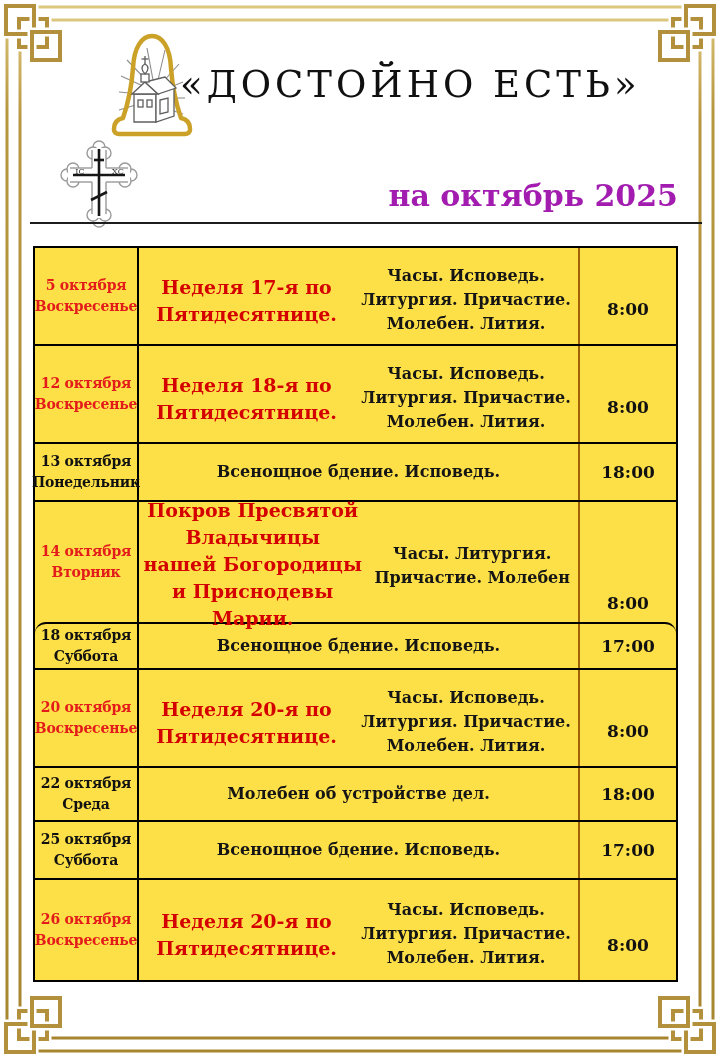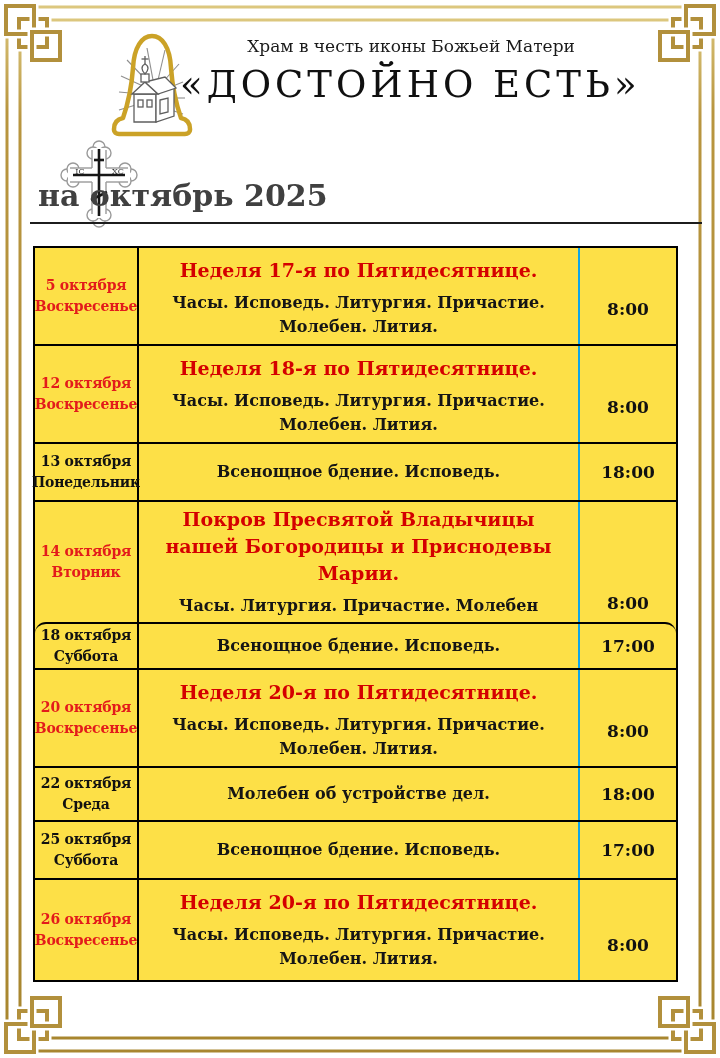--- a/index.html
+++ b/index.html
@@ -16,22 +16,22 @@
 
   
   .logo-bell { position:absolute; left:103px; top:30px; z-index:2; }
   .org-line { position:absolute; left:191px; top:36px; width:440px; text-align:center;
               font-size:17px; color:#1a1a1a; z-index:2; }
   .org-name { position:absolute; left:180px; top:63px; width:460px; 
               font-size:37px; letter-spacing:4px; color:#101010; z-index:2; white-space:nowrap; }
   .cross-icon { position:absolute; left:58px; top:140px; z-index:2; }
   .sched-title { position:absolute; left:38px; top:146px; width:640px; text-align:center;
                  font-weight:bold; font-size:24px; color:#111; z-index:2; }
-  .sched-period { position:absolute; left:38px; top:178px; width:640px; text-align:left;
-                  font-weight:bold; font-size:30px; color:#404040; z-index:2; }
+  .sched-period { position:absolute; left:38px; top:178px; width:640px; text-align:right;
+                  font-weight:bold; font-size:30px; color:#a21caf; z-index:2; }
   .header-rule { position:absolute; left:30px; top:222px; width:672px; height:2px;
                  background:#1c1c1c; z-index:2; }
 
   
   .schedule { position:absolute; left:33px; top:246px; width:645px;
               border:2px solid #000; z-index:2; background:#fde047; }
   .s-row { display:flex; }
   .s-row + .s-row { border-top:2px solid #000; }
   .s-row:nth-child(1){ height:96px; }
   .s-row:nth-child(2){ height:98px; }
@@ -40,21 +40,21 @@
   .s-row:nth-child(5){ height:46px;border-radius:11px; }
   .s-row:nth-child(6){ height:98px; }
   .s-row:nth-child(7){ height:54px; }
   .s-row:nth-child(8){ height:58px; }
   .s-row:nth-child(9){ height:102px; }
 
   .c-date { width:104px; border-right:2px solid #000; display:flex; align-items:center;
             justify-content:center; text-align:center; font-weight:bold; font-size:14px;
             line-height:21px; letter-spacing:-0.2px; white-space:pre-line; }
   .red .c-date { color:#e31b1b; }
-  .c-main { flex:1; border-right:2px solid #0ea5e9; display:flex; flex-direction:column;
+  .c-main { flex:1; border-right:2px solid #a16207; display:flex; 
             align-items:center; text-align:center; }
   .c-time { width:96px; display:flex; align-items:center; justify-content:center;
             font-weight:bold; font-size:17px; }
 
   .row-simple .c-main { justify-content:center; }
   .svc-title { font-weight:bold; font-size:19px; line-height:27px; color:#d40000;
                white-space:pre-line; margin-top:9px; }
   .row-feast .svc-title { margin-top:4px; }
   .svc-details { font-weight:bold; font-size:16px; line-height:24px; color:#151515;
                  white-space:pre-line; margin-top:7px; }
@@ -113,21 +113,20 @@
       <rect x="38" y="44" width="8" height="8"></rect>
       <path d="M42,44 C38,40 38,36 42,34 C46,36 46,40 42,44 Z"></path>
       <line x1="42" y1="34" x2="42" y2="26"></line>
       <line x1="38.5" y1="29" x2="45.5" y2="29"></line>
       <rect x="35" y="70" width="5" height="7"></rect>
       <rect x="44" y="70" width="5" height="7"></rect>
       <path d="M57,70 l8,-2 v14 l-8,2 Z"></path>
     </g>
   </svg>
 
-  <div class="org-line">Храм в честь иконы Божьей Матери</div>
   <div class="org-name">«ДОСТОЙНО ЕСТЬ»</div>
 
   <svg class="cross-icon" width="82" height="88" viewBox="0 0 82 88">
     <g fill="#ffffff" stroke="#9a9a9a" stroke-width="1.4">
       <circle cx="41" cy="7" r="6"></circle>
         <circle cx="35" cy="13" r="6"></circle>
         <circle cx="47" cy="13" r="6"></circle>
       <circle cx="9" cy="35" r="6"></circle>
         <circle cx="15" cy="29" r="6"></circle>
         <circle cx="15" cy="41" r="6"></circle>

